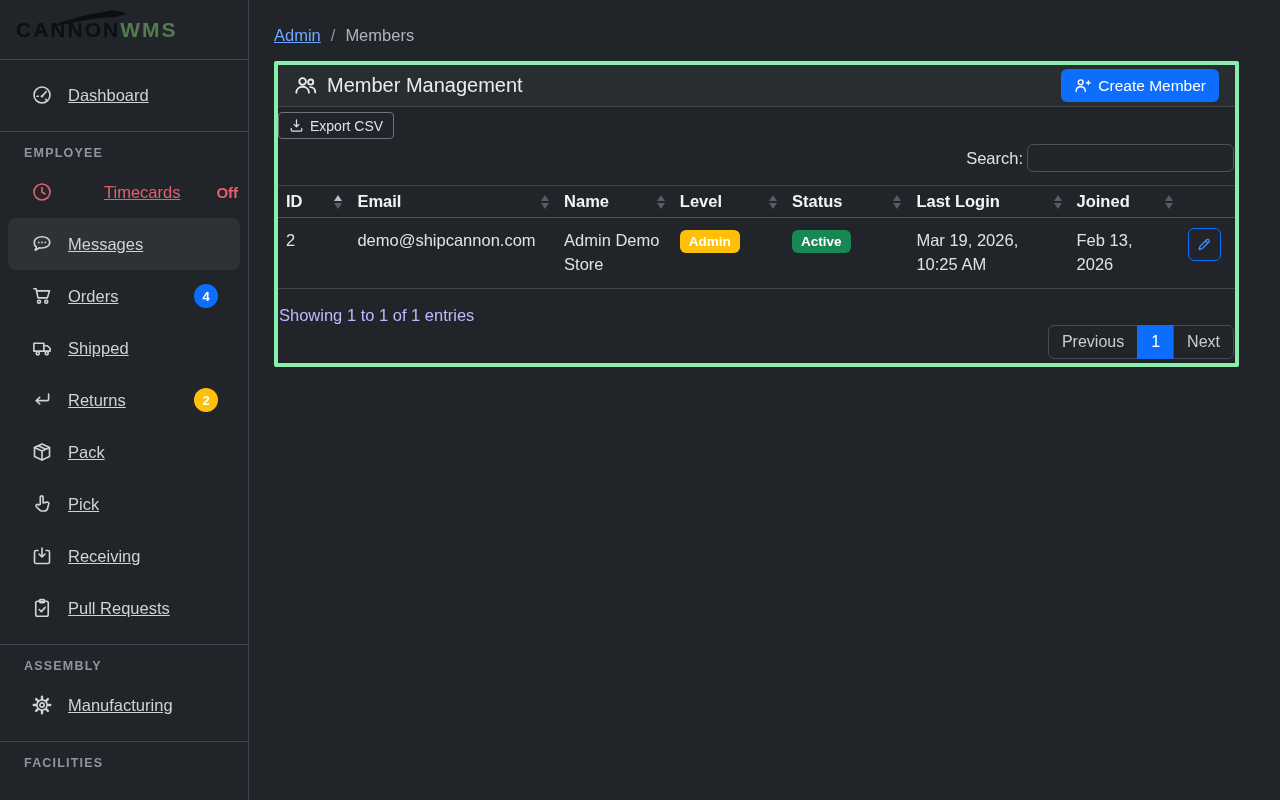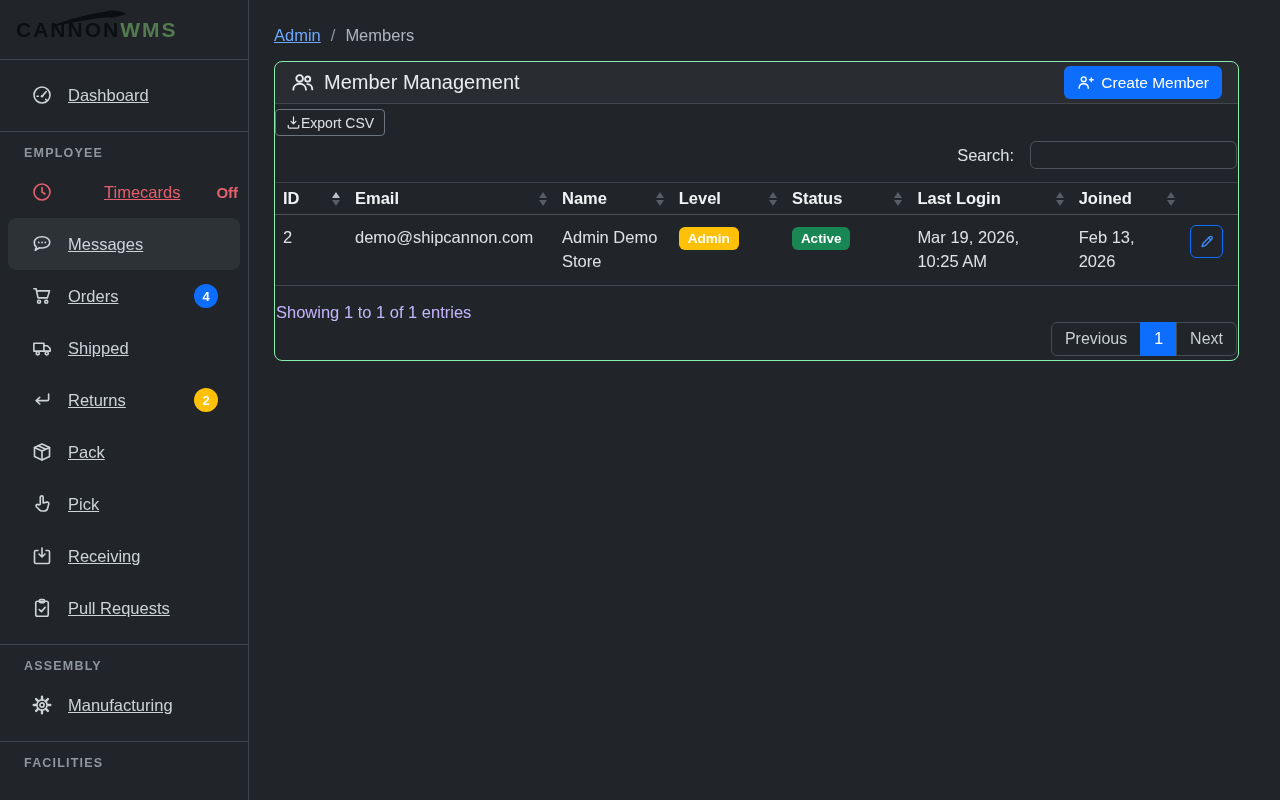--- a/index.html
+++ b/index.html
@@ -50,42 +50,42 @@
     font-weight:700; letter-spacing:1.2px;
   }
   svg.ic { stroke:currentColor; fill:none; stroke-width:1.3; stroke-linecap:round; stroke-linejoin:round; }
   
   .main { flex:1; padding:26px 41px 0 25px; }
   .breadcrumb { display:flex; align-items:center; gap:10px; margin-bottom:16px; font-size:16.5px; }
   .breadcrumb a { color:#6ea8fe; text-decoration:underline; cursor:pointer; }
   .breadcrumb .sep { color:#8f969e; }
   .breadcrumb .current { color:#adb5bd; }
   .card {
-    border:1px solid #86efac; border-radius:8px; background:#212529;
+    border:4px solid #86efac; border-radius:2px; background:#212529;
     overflow:hidden;
   }
   .card-header {
     background:rgba(255,255,255,0.04); border-bottom:1px solid #41464c;
     height:42px; display:flex; align-items:center; padding:0 16px;
   }
   .card-title { font-size:20px; color:#e9ecef; display:flex; align-items:center; gap:10px; }
   .btn-primary {
     margin-left:auto; background:#0d6efd; color:#fff; border:none;
     border-radius:6px; height:33px; padding:0 13px; font-size:15.5px;
     display:flex; align-items:center; gap:7px; cursor:pointer;
     font-family:"Liberation Sans", sans-serif;
   }
   .card-body { padding:4px 0 2px 0; }
   .btn-export {
     margin:1px 0 0 0; background:transparent; color:#dee2e6;
     border:1px solid #6c757d; border-radius:4px; height:27px; padding:0 10px;
-    font-size:14px; display:inline-flex; align-items:center; cursor:pointer;
+    font-size:14px; display:inline-flex; align-items:center; gap:6px; cursor:pointer;
     font-family:"Liberation Sans", sans-serif;
   }
-  .search-row { display:flex; justify-content:flex-end; align-items:center; gap:16px; margin:5px 1px 0 0; }
+  .search-row { display:flex; justify-content:flex-end; align-items:center; gap:4px; margin:5px 1px 0 0; }
   .search-row label { font-size:16.5px; color:#dee2e6; }
   .search-input {
     width:207px; height:28px; background:transparent; border:1px solid #4d5358;
     border-radius:6px; color:#dee2e6; padding:0 8px; outline:none;
     font-family:"Liberation Sans", sans-serif;
   }
   
   table { width:100%; border-collapse:collapse; margin-top:13px; }
   thead th {
     text-align:left; font-weight:700; font-size:16.5px; color:#f1f3f5;

